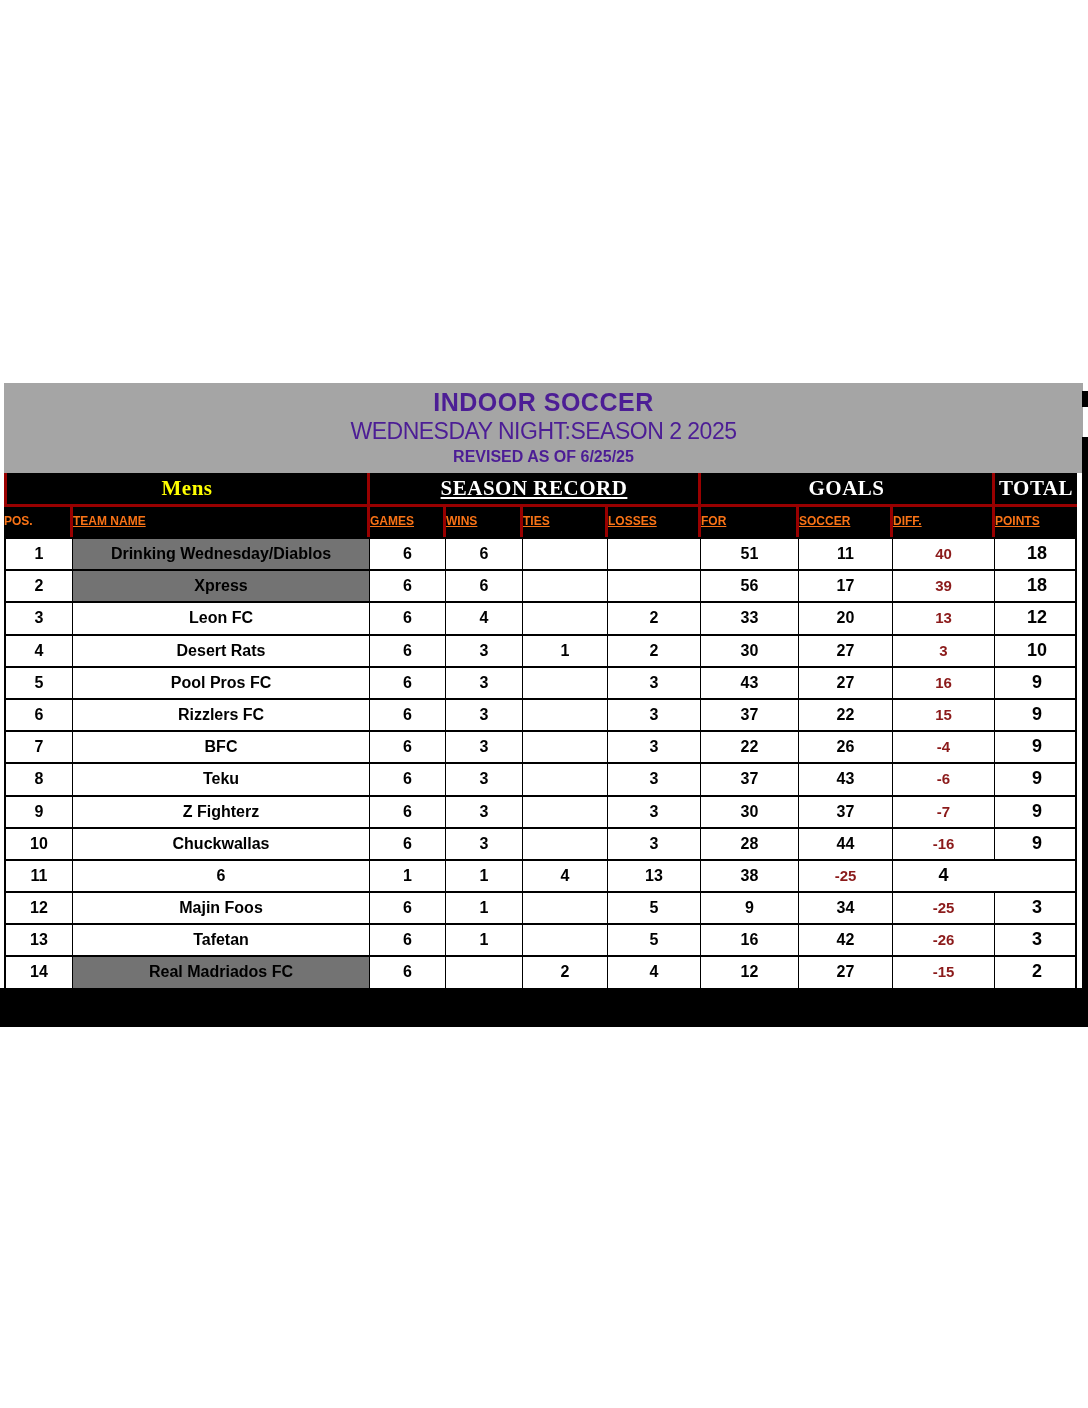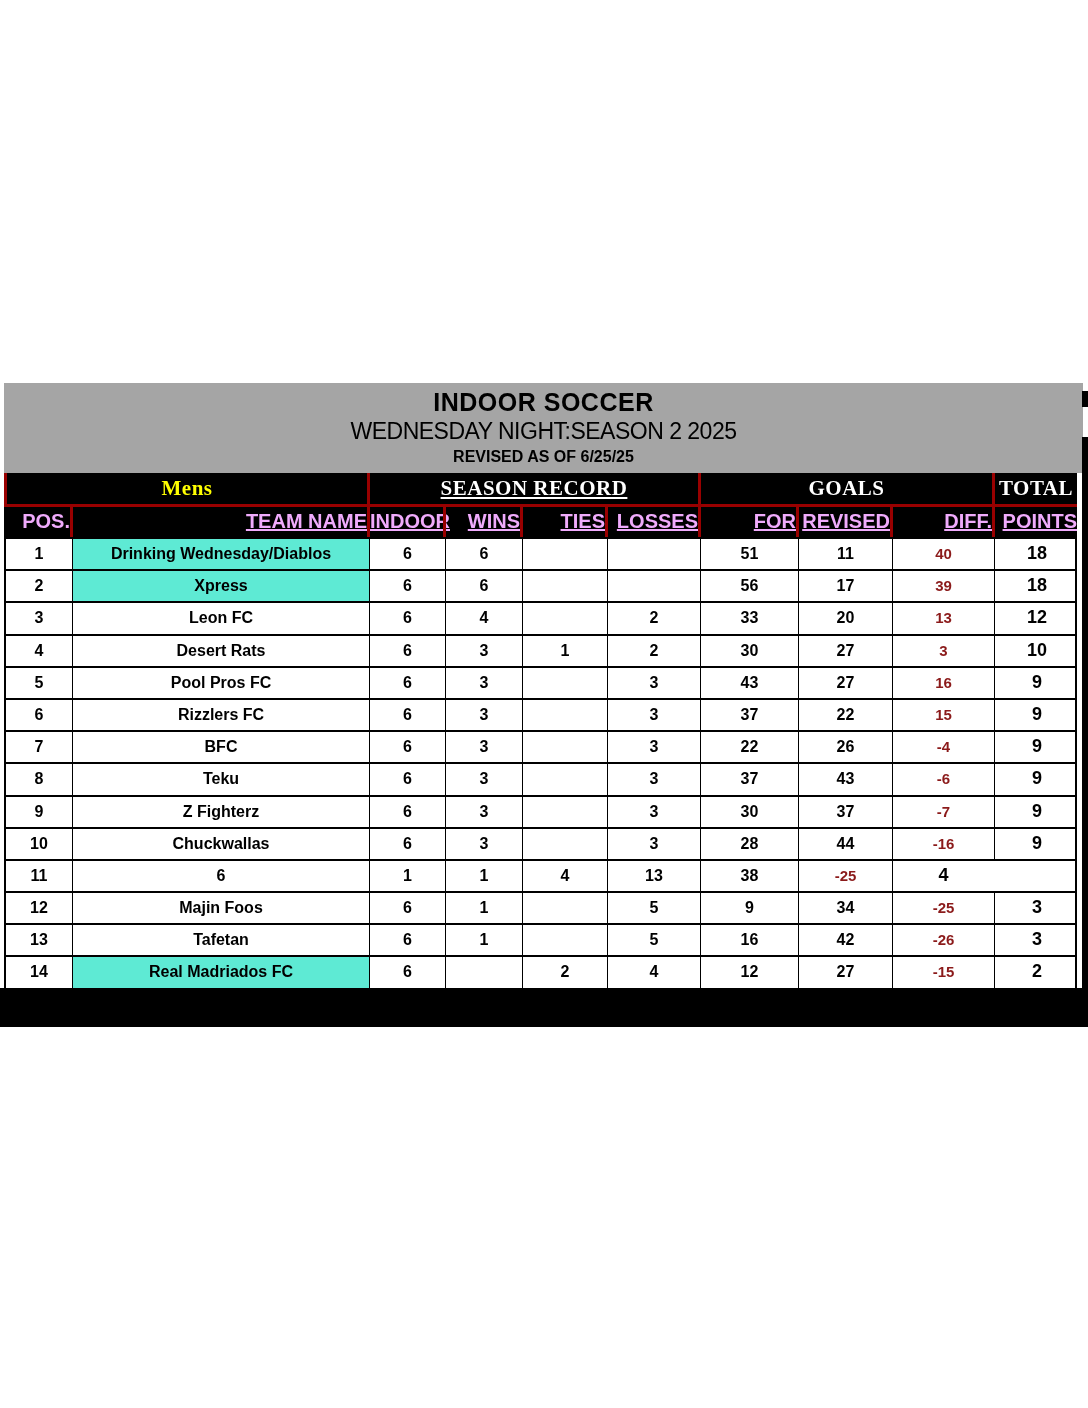--- a/index.html
+++ b/index.html
@@ -2,21 +2,21 @@
 <html><head>
 <meta charset="utf-8">
 <style>
   * { margin:0; padding:0; box-sizing:border-box; }
   body { background:#ffffff; font-family:"Liberation Sans", sans-serif; }
   .page { position:relative; width:1088px; height:1408px; background:#ffffff; overflow:hidden; }
 
   
   .gray-header {
     position:absolute; left:4px; top:383px; width:1079px; height:90px;
-    background:#a5a5a5; text-align:center; color:#000000;
+    background:#a5a5a5; text-align:center; color:#4c1d95;
   }
   .title    { font-size:25px; font-weight:bold; padding-top:5px; letter-spacing:0.5px; }
   .subtitle { font-size:23px; font-weight:normal; letter-spacing:-0.5px; margin-top:1px; }
   .revised  { font-size:16px; font-weight:bold; margin-top:3px; }
 
   
   .thead { position:absolute; left:4px; top:473px; width:1073px; }
   .grid-row {
     display:grid;
     grid-template-columns:66px 297px 76px 77px 85px 93px 98px 94px 102px 85px;
@@ -26,36 +26,36 @@
     color:#fff; font-family:"Liberation Serif", serif; font-weight:bold;
     font-size:21px; text-align:center; line-height:31px; letter-spacing:0.5px;
   }
   .group-mens   { grid-column:1 / span 2; color:#ffff00; border-left:3px solid #990000; }
   .group-season { grid-column:3 / span 4; border-left:3px solid #990000;text-decoration:underline; }
   .group-goals  { grid-column:7 / span 3; border-left:3px solid #990000; }
   .group-total  { grid-column:10 / span 1; border-left:3px solid #990000; }
 
   .col-row { background:#000; height:30px; }
   .col-cell {
-    color:#f0abfc; font-weight:bold; font-size:20px; text-align:right; line-height:28px;
+    color:#f97316; font-weight:bold; font-size:12px; text-align:left; line-height:28px;
   }
   .col-cell + .col-cell { border-left:3px solid #990000;text-decoration:underline; }
 
   
   .tbody {
     position:absolute; left:4px; top:537px; width:1073px;
     border-left:2px solid #000; border-right:2px solid #000; border-top:2px solid #000;
   }
   .trow { height:32.2px; border-bottom:2.5px solid #000; background:#fff; }
   .cell {
     font-weight:bold; font-size:16px; color:#000; text-align:center; line-height:29px;
     overflow:hidden; white-space:nowrap;
   }
   .cell + .cell { border-left:1.5px solid #000; }
-  .cell.hl { background:#5eead4; }
+  .cell.hl { background:#737373; }
   .cell.diff { color:#8b1a1a; font-size:15px;text-align:center; }
   .cell.points { font-size:18px; line-height:28px; }
 
   
   .black-bar { position:absolute; left:0; top:988px; width:1088px; height:39px; background:#000; }
 
   
   .edge-strip-1 { position:absolute; left:1082px; top:391px; width:6px; height:16px; background:#000; }
   .edge-strip-2 { position:absolute; left:1082px; top:437px; width:6px; height:551px; background:#000; }
 </style>
@@ -73,26 +73,26 @@
   <div class="thead">
     <div class="grid-row group-row">
       <div class="group-cell group-mens">Mens</div>
       <div class="group-cell group-season">SEASON RECORD</div>
       <div class="group-cell group-goals">GOALS</div>
       <div class="group-cell group-total">TOTAL</div>
     </div>
     <div class="grid-row col-row">
       <div class="col-cell">POS.</div>
       <div class="col-cell">TEAM NAME</div>
-      <div class="col-cell">INDOOR</div>
+      <div class="col-cell">GAMES</div>
       <div class="col-cell">WINS</div>
       <div class="col-cell">TIES</div>
       <div class="col-cell">LOSSES</div>
       <div class="col-cell">FOR</div>
-      <div class="col-cell">REVISED</div>
+      <div class="col-cell">SOCCER</div>
       <div class="col-cell">DIFF.</div>
       <div class="col-cell">POINTS</div>
     </div>
   </div>
 
   <div class="tbody">
       <div class="grid-row trow">
         <div class="cell">1</div>
         <div class="cell hl">Drinking Wednesday/Diablos</div>
         <div class="cell">6</div>

